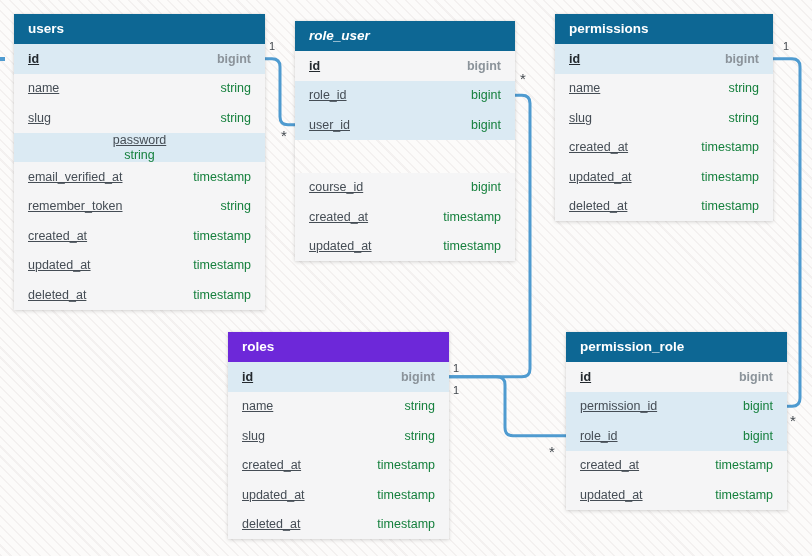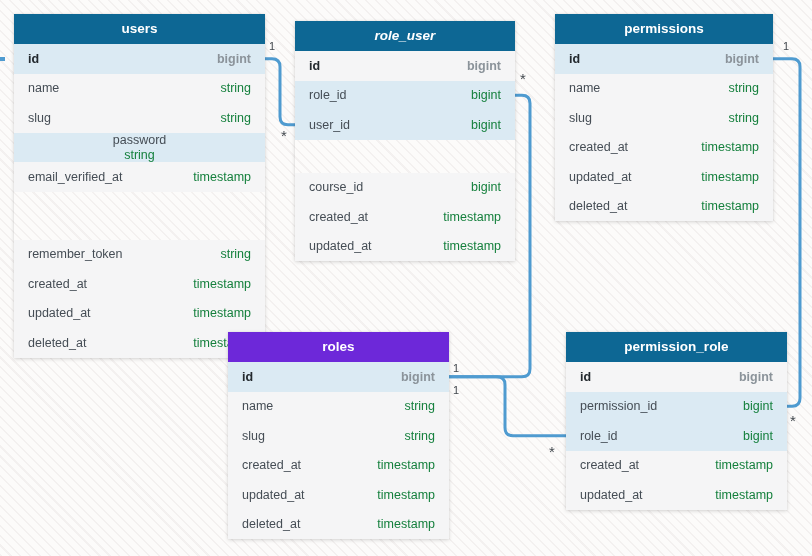--- a/index.html
+++ b/index.html
@@ -9,33 +9,32 @@
     background-color:#fcfbfa;
     background-image:repeating-linear-gradient(45deg,
       rgba(198,186,186,0.16) 0px, rgba(198,186,186,0.16) 1.5px,
       rgba(0,0,0,0) 1.5px, rgba(0,0,0,0) 7px);
   }
   #canvas{position:absolute;inset:0;}
   #wires{position:absolute;left:0;top:0;z-index:1;pointer-events:none;}
   .db-table{
     position:absolute;z-index:2;
     box-shadow:0 1px 4px rgba(0,0,0,0.16), 0 0 1px rgba(0,0,0,0.08);
-    text-align:center;
   }
   .db-table-header{
     height:30px;line-height:30px;
     color:#ffffff;font-weight:bold;font-size:13.5px;
     padding:0 14px;box-sizing:border-box;
   }
   .field-row{
     height:29.5px;display:flex;align-items:center;justify-content:space-between;
     padding:0 14px;box-sizing:border-box;
     font-size:12.5px;
   }
-  .field-name{color:#454d55;}
+  .field-name{color:#454d55;text-decoration:underline;}
   .field-type{color:#15803d;}
   .pk .field-name{color:#23292e;font-weight:bold;}
   .pk .field-type{color:#8b939a;font-weight:bold;}
   .card-label{font-size:11px;fill:#42484e;}
   .card-label.many{font-size:15px;}
 </style>
 </head>
 <body>
 
 <div id="canvas">
@@ -69,21 +68,21 @@
         <span class="field-type">string</span>
       </div>
       <div class="field-row" style="background: rgb(219, 234, 243); flex-direction: column;">
         <span class="field-name">password</span>
         <span class="field-type">string</span>
       </div>
       <div class="field-row" style="background: rgb(245, 245, 246);">
         <span class="field-name">email_verified_at</span>
         <span class="field-type">timestamp</span>
       </div>
-      <div class="field-row" style="background: rgb(245, 245, 246); margin-top: 48px;">
+      <div class="field-row" style="background: rgb(245, 245, 246);">
         <span class="field-name">remember_token</span>
         <span class="field-type">string</span>
       </div>
       <div class="field-row" style="background: rgb(245, 245, 246);">
         <span class="field-name">created_at</span>
         <span class="field-type">timestamp</span>
       </div>
       <div class="field-row" style="background: rgb(245, 245, 246);">
         <span class="field-name">updated_at</span>
         <span class="field-type">timestamp</span>

